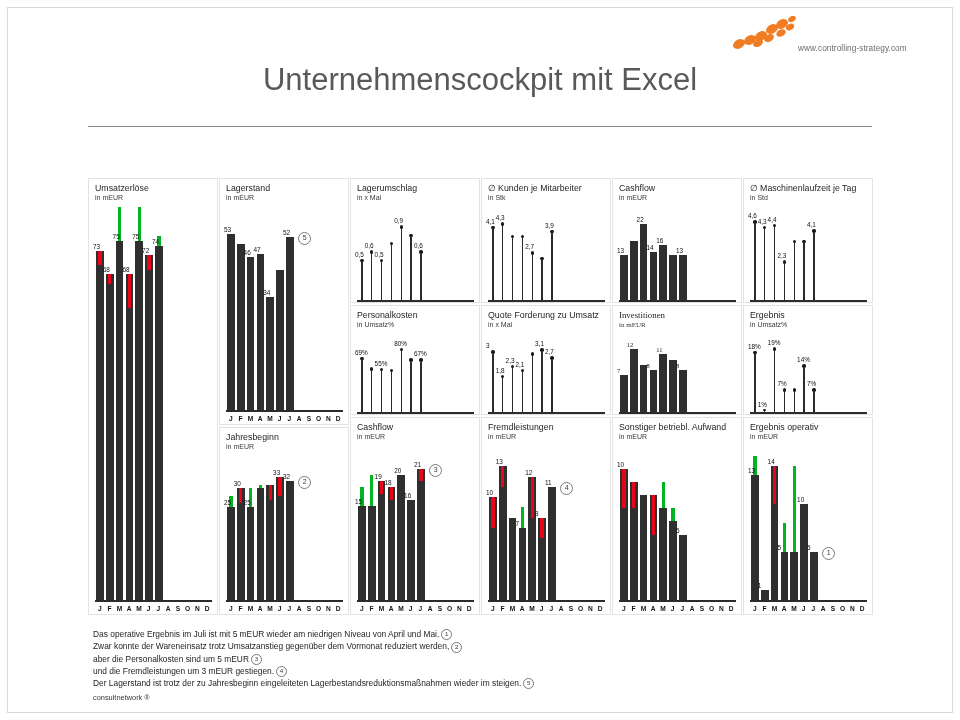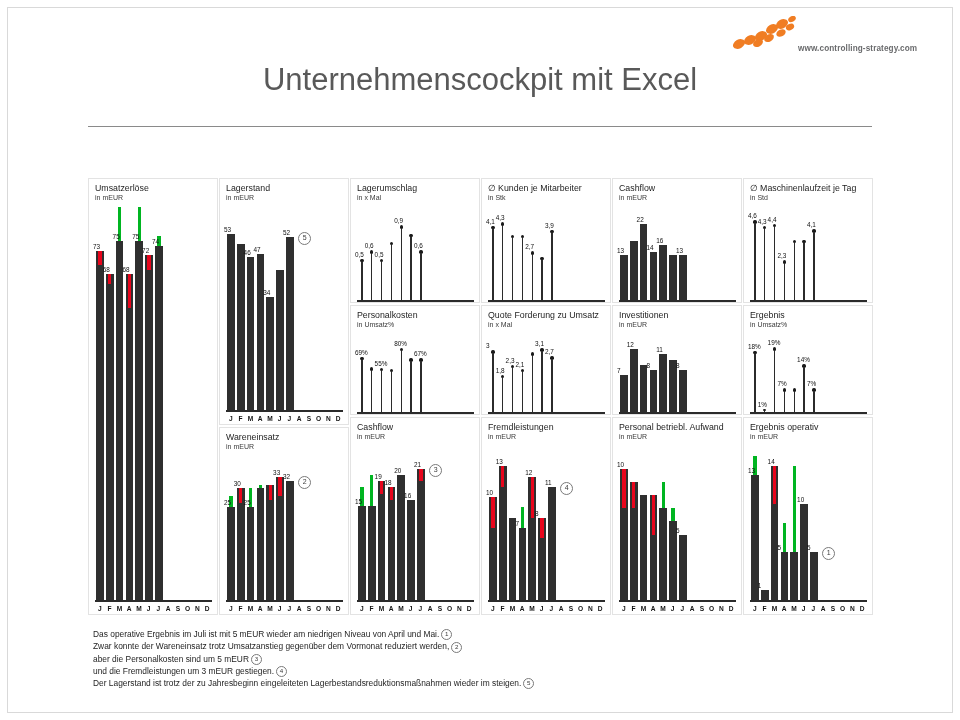--- a/index.html
+++ b/index.html
@@ -7,21 +7,21 @@
 
   #slide{position:relative;width:960px;height:720px;background:#fff;box-sizing:border-box;}
   #slide-border{position:absolute;left:7px;top:7px;right:7px;bottom:7px;border:1px solid #d9d9d9;pointer-events:none;}
 
   
   .logo{position:absolute;right:22px;top:14px;width:206px;height:44px;}
   .logo-dots{position:absolute;left:0;top:2px;width:74px;height:34px;}
   .logo-text{position:absolute;left:56px;top:2px;font-size:25px;letter-spacing:-0.5px;line-height:26px;}
   .lt-a{color:#58595b;}
   .lt-b{color:#f07d23;}
-  .logo-url{position:absolute;left:66px;top:30px;font-size:8.2px;color:#6a6b6d;letter-spacing:.1px;font-weight:bold;}
+  .logo-url{position:absolute;left:66px;top:30px;font-size:8.2px;color:#6a6b6d;letter-spacing:.1px;}
 
   
   .title{position:absolute;left:0;top:62px;width:960px;text-align:center;font-size:31px;color:#595959;font-weight:400;}
 
   
   #sheet{position:absolute;left:88px;top:126px;width:784px;height:584px;}
   .sheet-rule{position:absolute;left:0;width:784px;height:0;border-top:1px solid #8a8a8a;}
 
   .doc-head{position:absolute;left:5px;top:8px;font-size:8.6px;color:#2b2b2b;line-height:11.4px;}
 
@@ -415,21 +415,21 @@
               <div class="stickline" style="height: 60.4788px;"></div>
             </div>
             <div class="vlabel" style="left: 47.0833px; bottom: 66.8788px;">3,1</div>
             <div class="col" style="left: 61.4583px; width: 4.91667px; height: 55.6364px;">
               <div class="dot"></div>
               <div class="stickline" style="height: 52.2364px;"></div>
             </div>
             <div class="vlabel" style="left: 56.9167px; bottom: 58.6364px;">2,7</div>
           </div>
         </div>
-        <div class="panel" style="left: 524px; top: 127px; width: 130px; height: 110px;">
+        <div class="panel" style="left: 524px; top: 127px; width: 130px; height: 110px; font-family: Liberation Serif, serif;">
           <div class="p-title">Investitionen</div>
           <div class="p-sub">in mEUR</div>
           <div class="plot" style="top: 26px; height: 82px;">
             <div class="axis"></div>
             <div class="col" style="left: 1.08167px; width: 7.67px; height: 36.6154px;">
               <div class="bar" style="height: 100%;"></div>
             </div>
             <div class="vlabel" style="left: -2.08333px; bottom: 39.6154px;">7</div>
             <div class="col" style="left: 10.915px; width: 7.67px; height: 62.7692px;">
               <div class="bar" style="height: 100%;"></div>
@@ -490,21 +490,21 @@
             </div>
             <div class="vlabel" style="left: 47.0833px; bottom: 50.6px;">14%</div>
             <div class="col" style="left: 61.4583px; width: 4.91667px; height: 23.8px;">
               <div class="dot"></div>
               <div class="stickline" style="height: 20.4px;"></div>
             </div>
             <div class="vlabel" style="left: 56.9167px; bottom: 26.8px;">7%</div>
           </div>
         </div>
         <div class="panel" style="left: 131px; top: 249px; width: 130px; height: 188px;">
-          <div class="p-title">Wareneinsatz</div>
+          <div class="p-title">Jahresbeginn</div>
           <div class="p-sub">in mEUR</div>
           <div class="plot" style="top: 26px; height: 148px;">
             <div class="axis"></div>
             <div class="col" style="left: 1.08167px; width: 7.67px; height: 93.0556px;">
               <div class="bar" style="height: 100%;"></div>
             </div>
             <div class="vbox vpos" style="left: 3.31667px; bottom: 95.0556px; height: 11.1667px;"></div>
             <div class="vlabel" style="left: -2.08333px; bottom: 96.0556px;">25</div>
             <div class="col" style="left: 10.915px; width: 7.67px; height: 111.667px;">
               <div class="bar" style="height: 100%;"></div>
@@ -652,21 +652,21 @@
             <span>J</span>
             <span>J</span>
             <span>A</span>
             <span>S</span>
             <span>O</span>
             <span>N</span>
             <span>D</span>
           </div>
         </div>
         <div class="panel" style="left: 524px; top: 239px; width: 130px; height: 198px;">
-          <div class="p-title">Personal betriebl. Aufwand</div>
+          <div class="p-title">Sonstiger betriebl. Aufwand</div>
           <div class="p-sub">in mEUR</div>
           <div class="plot" style="top: 26px; height: 158px;">
             <div class="axis"></div>
             <div class="col" style="left: 1.08167px; width: 7.67px; height: 130.909px;">
               <div class="bar" style="height: 100%;"></div>
             </div>
             <div class="vbox vneg" style="left: 3.31667px; bottom: 93.6364px; height: 39.2727px;"></div>
             <div class="vlabel" style="left: -2.08333px; bottom: 133.909px;">10</div>
             <div class="col" style="left: 10.915px; width: 7.67px; height: 117.818px;">
               <div class="bar" style="height: 100%;"></div>
@@ -761,15 +761,16 @@
           </div>
         </div>
       </div>
 
     <div class="notes" id="notes-block">
         <div class="note-line"><span>Das operative Ergebnis im Juli ist mit 5 mEUR wieder am niedrigen Niveau von April und Mai.</span><span class="inlinecirc">1</span></div>
         <div class="note-line"><span>Zwar konnte der Wareneinsatz trotz Umsatzanstieg gegenüber dem Vormonat reduziert werden,</span><span class="inlinecirc">2</span></div>
         <div class="note-line"><span>aber die Personalkosten sind um 5 mEUR</span><span class="inlinecirc">3</span></div>
         <div class="note-line"><span>und die Fremdleistungen um 3 mEUR gestiegen.</span><span class="inlinecirc">4</span></div>
         <div class="note-line"><span>Der Lagerstand ist trotz der zu Jahresbeginn eingeleiteten Lagerbestandsreduktionsmaßnahmen wieder im steigen.</span><span class="inlinecirc">5</span></div>
+        <div class="brand">consultnetwork ®</div>
       </div>
   </div>
 </div>
 
 </body></html>

